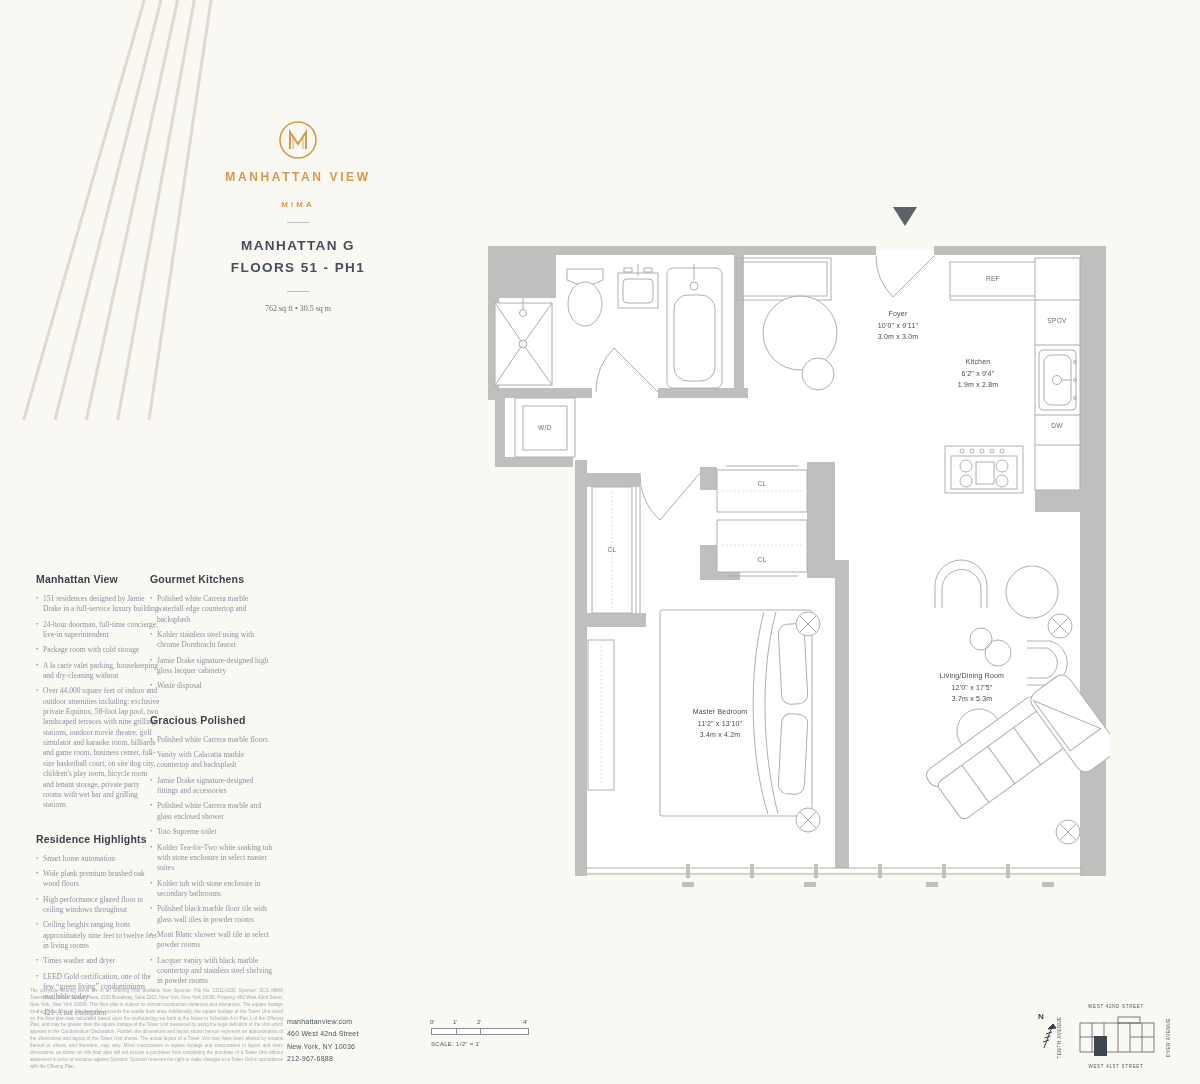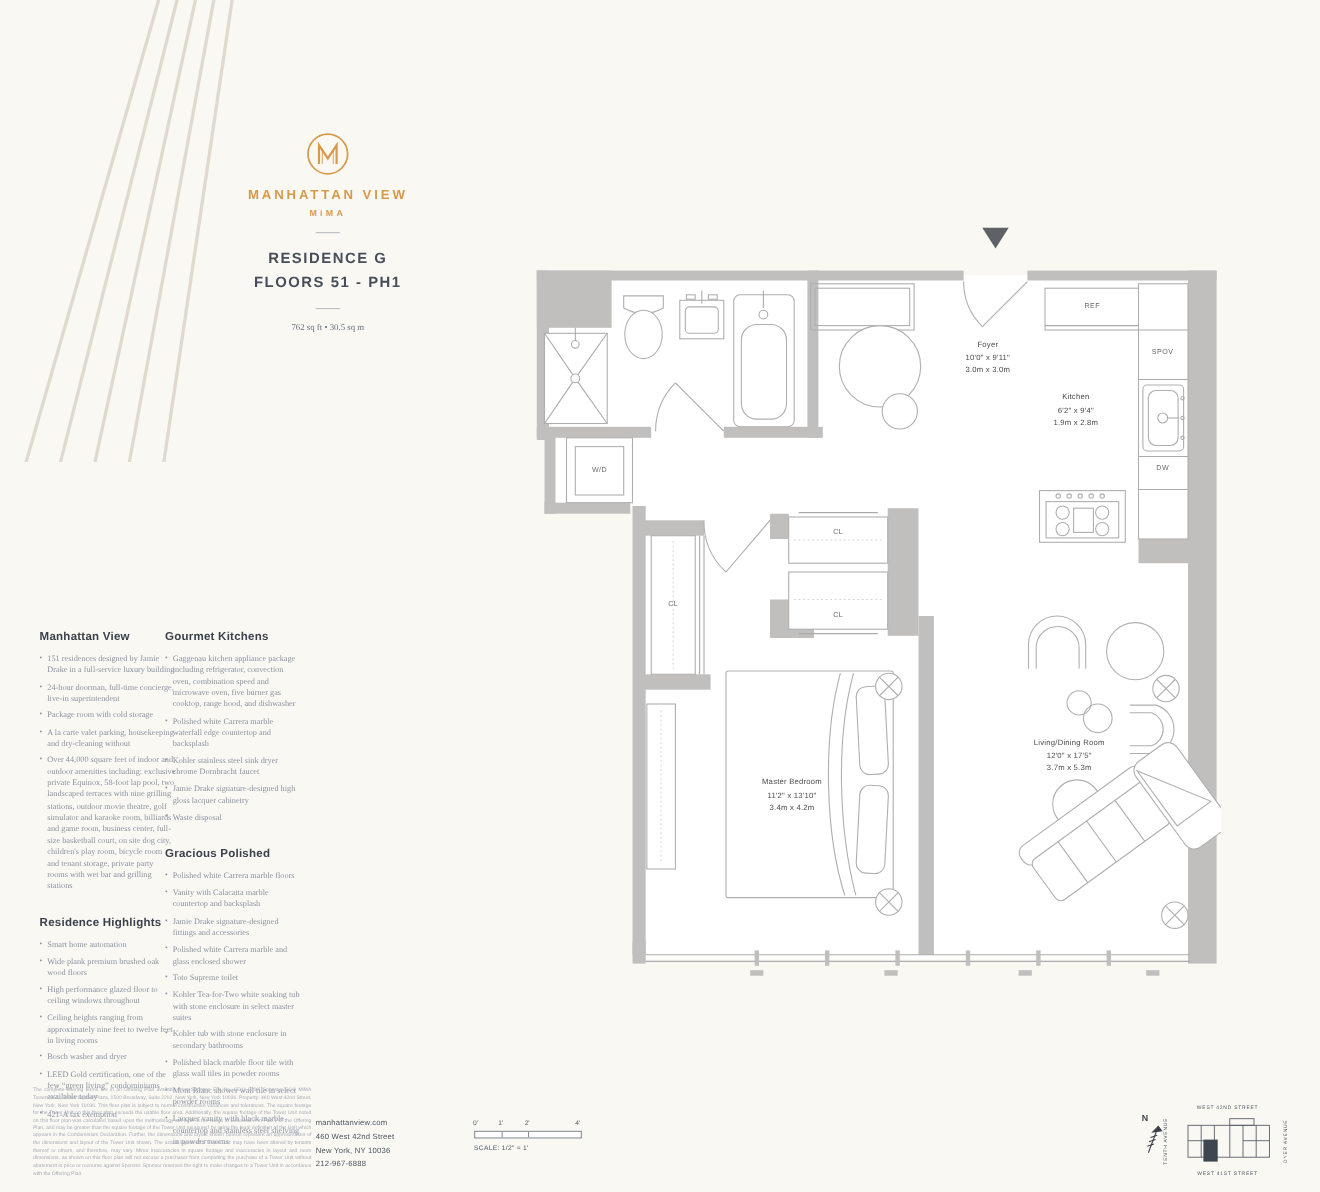--- a/index.html
+++ b/index.html
@@ -4,21 +4,21 @@
 <style>
   html,body{margin:0;padding:0;}
   body{width:1200px;height:1084px;position:relative;overflow:hidden;
        background:#FAF8F2;font-family:"Liberation Sans",sans-serif;color:#3A414C;}
   .abs{position:absolute;}
   
   #corner-lines{left:0;top:0;}
   
   #title-block{left:186px;top:120px;width:224px;text-align:center;}
   .brand-name{margin-top:10px;font-size:12px;font-weight:bold;letter-spacing:2.6px;color:#D59A4A;}
-  .brand-sub{margin-top:5px;font-size:8px;font-weight:bold;letter-spacing:3px;color:#D59A4A;}
+  .brand-sub{margin-top:16px;font-size:8px;font-weight:bold;letter-spacing:3px;color:#D59A4A;}
   .tdiv{width:22px;height:1px;background:#B9BCC1;margin:13px auto 12px auto;}
   .res-title{font-size:13.5px;font-weight:bold;letter-spacing:1.4px;color:#454E5A;line-height:1.6;}
   .unit-facts{font-family:"Liberation Serif",serif;font-size:8px;color:#66707E;line-height:1.75;}
   .unit-area{font-family:"Liberation Serif",serif;font-size:8px;color:#66707E;margin-top:6px;}
   
   .feat-col{width:124px;}
   #feat-col-1{left:36px;top:573px;}
   #feat-col-2{left:150px;top:573px;}
   .feat-section{margin-bottom:22px;}
   .feat-heading{font-size:10.5px;font-weight:bold;color:#3A414C;margin-bottom:9px;letter-spacing:.2px;}
@@ -71,21 +71,21 @@
 <div id="title-block" class="abs">
   <svg width="40" height="40" viewBox="0 0 40 40" style="display:block;margin:0 auto;">
     <circle cx="20" cy="20" r="18" fill="none" stroke="#D59A4A" stroke-width="1.6"></circle>
     <path d="M12,29 L12,12 L20,24 L28,12 L28,29" fill="none" stroke="#D59A4A" stroke-width="2"></path>
     <path d="M15,29 L15,16 M25,16 L25,29" fill="none" stroke="#D59A4A" stroke-width=".8"></path>
   </svg>
   <div class="brand-name">MANHATTAN VIEW</div>
   <div class="brand-sub">MiMA</div>
   <div class="tdiv"></div>
   <div class="res-title">
-    <div>RESIDENCE G</div>
+    <div>MANHATTAN G</div>
     <div>FLOORS 51 - PH1</div>
   </div>
   <div class="tdiv"></div>
   <div class="unit-area">762 sq ft • 30.5 sq m</div>
 </div>
 
 <div id="feat-col-1" class="abs feat-col">
   <div class="feat-section">
     <div class="feat-heading">Manhattan View</div>
     <ul class="feat-list">
@@ -96,33 +96,32 @@
         <li>Over 44,000 square feet of indoor and outdoor amenities including: exclusive private Equinox, 58-foot lap pool, two landscaped terraces with nine grilling stations, outdoor movie theatre, golf simulator and karaoke room, billiards and game room, business center, full-size basketball court, on site dog city, children's play room, bicycle room and tenant storage, private party rooms with wet bar and grilling stations</li>
       </ul>
   </div>
   <div class="feat-section">
     <div class="feat-heading">Residence Highlights</div>
     <ul class="feat-list">
         <li>Smart home automation</li>
         <li>Wide plank premium brushed oak wood floors</li>
         <li>High performance glazed floor to ceiling windows throughout</li>
         <li>Ceiling heights ranging from approximately nine feet to twelve feet in living rooms</li>
-        <li>Bosch washer and dryer</li>
+        <li>Times washer and dryer</li>
         <li>LEED Gold certification, one of the few “green living” condominiums available today</li>
         <li>421-A tax exemption</li>
       </ul>
   </div>
 </div>
 <div id="feat-col-2" class="abs feat-col">
   <div class="feat-section">
     <div class="feat-heading">Gourmet Kitchens</div>
     <ul class="feat-list">
-        <li>Gaggenau kitchen appliance package including refrigerator, convection oven, combination speed and microwave oven, five burner gas cooktop, range hood, and dishwasher</li>
         <li>Polished white Carrera marble waterfall edge countertop and backsplash</li>
-        <li>Kohler stainless steel sink dryer chrome Dornbracht faucet</li>
+        <li>Kohler stainless steel using with chrome Dornbracht faucet</li>
         <li>Jamie Drake signature-designed high gloss lacquer cabinetry</li>
         <li>Waste disposal</li>
       </ul>
   </div>
   <div class="feat-section">
     <div class="feat-heading">Gracious Polished</div>
     <ul class="feat-list">
         <li>Polished white Carrera marble floors</li>
         <li>Vanity with Calacatta marble countertop and backsplash</li>
         <li>Jamie Drake signature-designed fittings and accessories</li>

